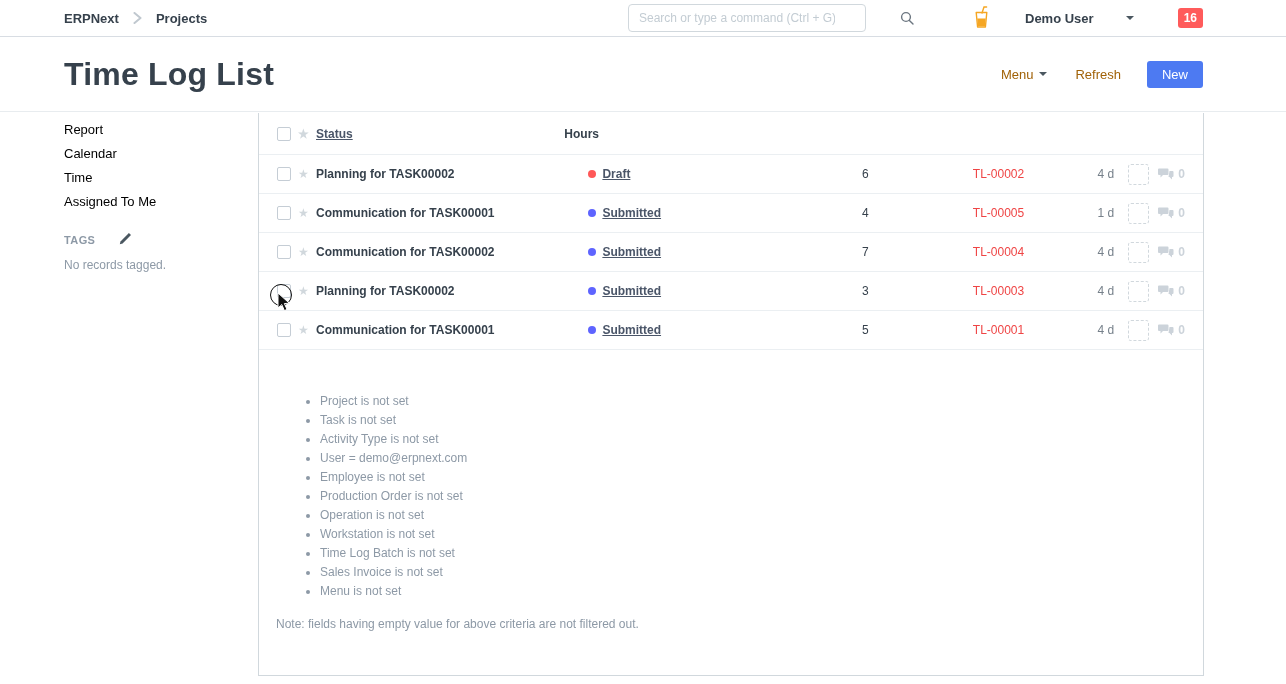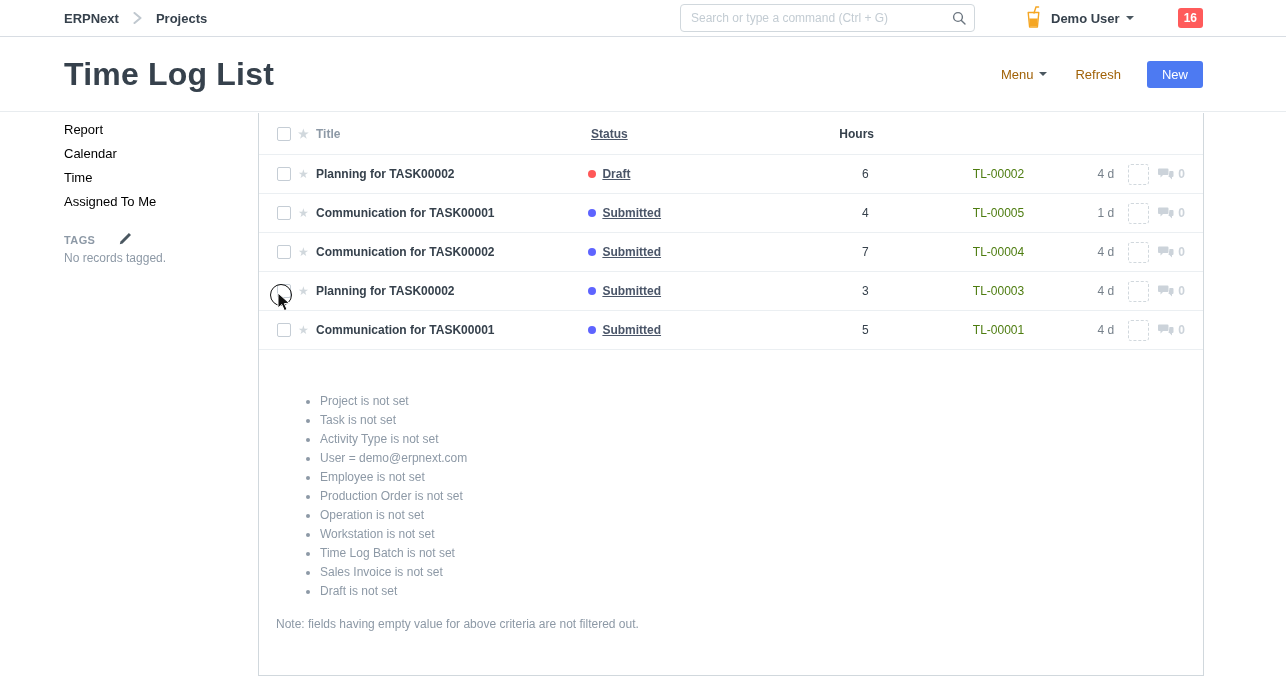--- a/index.html
+++ b/index.html
@@ -13,27 +13,27 @@
   
   .navbar {
     height:37px; border-bottom:1px solid #d8dde3;
     display:flex; align-items:center; padding:0 83px 0 64px; background:#fff;
   }
   .brand { font-weight:700; font-size:13px; color:#36414c; }
   .crumb-sep { margin:0 14px; display:flex; align-items:center; }
   .crumb { font-weight:700; font-size:13px; color:#36414c; }
   .search-wrap { margin-left:auto; position:relative; width:295px; margin-right:51px; }
   .search-input {
-    width:295px; height:28px; border:1px solid #d1d8dd; border-radius:4px;
+    width:238px; height:28px; border:1px solid #d1d8dd; border-radius:4px;
     padding:0 30px 0 10px; font-size:12px; color:#36414c; outline:none;
     font-family:"Liberation Sans", sans-serif; background:#fff;
   }
   .search-input::placeholder { color:#c3ccd3; }
   .search-icon { position:absolute; right:9px; top:7px; }
-  .user-area { display:flex; align-items:center; }
+  .user-area { display:flex; align-items:center;gap:26px; }
   .user-name { font-weight:700; font-size:13px; margin-left:10px; color:#36414c; }
   .caret { display:inline-block; width:0; height:0; border-left:4px solid transparent;
     border-right:4px solid transparent; border-top:4px solid #4a5760; margin-left:6px; }
   .notif-badge {
     margin-left:44px; background:#ff5b5b; color:#fff; font-weight:700; font-size:12px;
     padding:3px 6px; border-radius:3px; line-height:14px;
   }
 
   
   .page-head {
@@ -48,21 +48,21 @@
   .new-btn {
     background:#4d7af2; color:#fff; font-size:13px; border:none; border-radius:3px;
     padding:6px 15px; cursor:pointer; font-family:"Liberation Sans", sans-serif;
   }
 
   
   .sidebar { position:absolute; left:64px; top:123px; width:166px; }
   .side-item { display:block; font-size:13px; color:#000000; margin-bottom:11px; line-height:13px; cursor:pointer; }
   .tags-head { margin-top:24px; display:flex; align-items:center; gap:24px;
     color:#8d99a6; font-size:11px; font-weight:700; letter-spacing:.4px; }
-  .tags-empty { margin-top:4px; color:#8d99a6; font-size:12px; }
+  .tags-empty { margin-top:11px; color:#8d99a6; font-size:12px; }
 
   
   .main-panel {
     position:absolute; left:258px; top:113px; width:946px; height:563px;
     border-left:1px solid #d1d8dd; border-right:1px solid #d1d8dd; border-bottom:1px solid #d1d8dd;
     background:#fff;
   }
   .filter-area { height:42px; display:flex; align-items:center; padding-left:27px;
     border-bottom:1px solid #ebeff2; }
   .add-filter { color:#8d99a6; font-size:12px; cursor:pointer; }
@@ -77,21 +77,21 @@
   .list-row { height:39px; font-size:12px; }
 
   .cb { width:14px; height:14px; min-width:14px; border:1px solid #c5cdd5; border-radius:2px;
     background:#fff; margin-right:7px; cursor:pointer; }
   .star { width:18px; min-width:18px; color:#d1d8dd; font-size:12px; line-height:12px; cursor:pointer; }
   .c-title { width:275px; }
   .row-title { font-weight:700; color:#36414c; cursor:pointer; }
   .c-status { width:180px; display:flex; align-items:center; gap:6px; font-weight:700; color:#4a5568;text-decoration:underline; }
   .dot { width:8px; height:8px; border-radius:50%; }
   .c-hours { width:103px; text-align:right; color:#36414c; }
-  .c-id { width:157px; text-align:right; color:#4d7c0f; }
+  .c-id { width:157px; text-align:right; color:#ef4444; }
   .c-days { width:91px; text-align:right; color:#76808a; }
   .c-assign { width:21px; height:21px; min-width:21px; border:1px dashed #d1d8dd; border-radius:3px;
     margin-left:14px; cursor:pointer; }
   .c-comment { margin-left:9px; display:flex; align-items:center; gap:4px; color:#ccd3da; font-weight:700; }
 
   .panel-footer { padding:27px 17px 0 17px; color:#8d99a6; font-size:12px; }
   .panel-footer ul { margin:17px 0 0 0; padding-left:44px; }
   .panel-footer li { margin-bottom:5px; }
   .footer-note { margin-top:19px; }
 
@@ -163,21 +163,20 @@
   </div>
   <div class="tags-empty">No records tagged.</div>
 </div>
 
 <div class="main-panel">
 
 
   <div class="list-header">
     <span class="cb"></span>
     <span class="star">★</span>
-    <span class="c-title">Title</span>
     <span class="c-status">Status</span>
     <span class="c-hours">Hours</span>
     <span class="c-id"></span>
   </div>
 
   <div class="list-row">
     <span class="cb"></span>
     <span class="star">★</span>
     <span class="c-title"><span class="row-title">Planning for TASK00002</span></span>
     <span class="c-status">
@@ -286,21 +285,21 @@
       <li>Project is not set</li>
       <li>Task is not set</li>
       <li>Activity Type is not set</li>
       <li>User = demo@erpnext.com</li>
       <li>Employee is not set</li>
       <li>Production Order is not set</li>
       <li>Operation is not set</li>
       <li>Workstation is not set</li>
       <li>Time Log Batch is not set</li>
       <li>Sales Invoice is not set</li>
-      <li>Draft is not set</li>
+      <li>Menu is not set</li>
     </ul>
     <div class="footer-note">Note: fields having empty value for above criteria are not filtered out.</div>
   </div>
 </div>
 
 <div class="click-circle"></div>
 <div class="mouse-cursor">
   <svg width="15" height="20" viewBox="0 0 15 20">
     <path d="M1,1 L1,16 L4.8,12.6 L7.4,18.6 L10,17.4 L7.4,11.6 L12.3,11.2 Z" fill="#111" stroke="#fff" stroke-width="1"></path>
   </svg>

